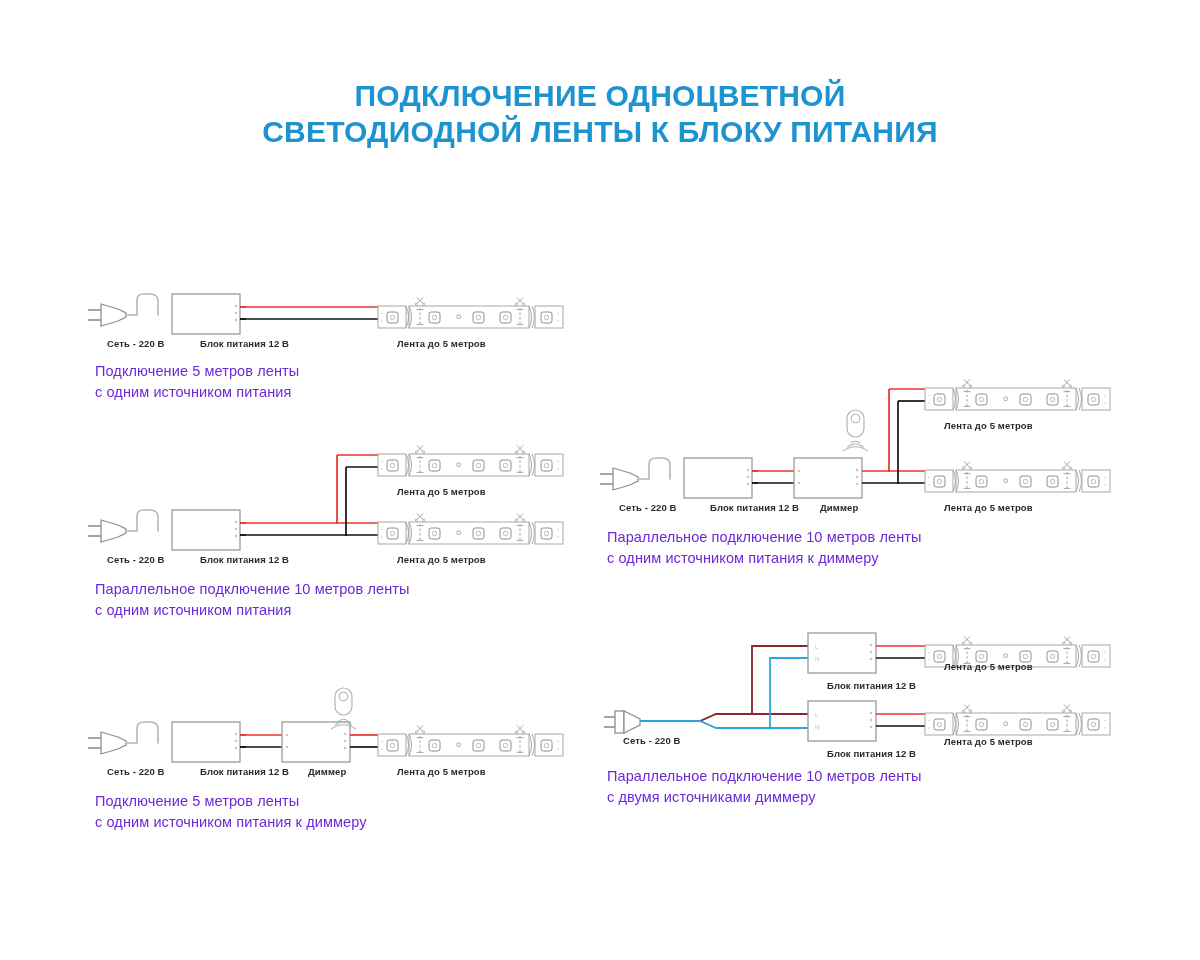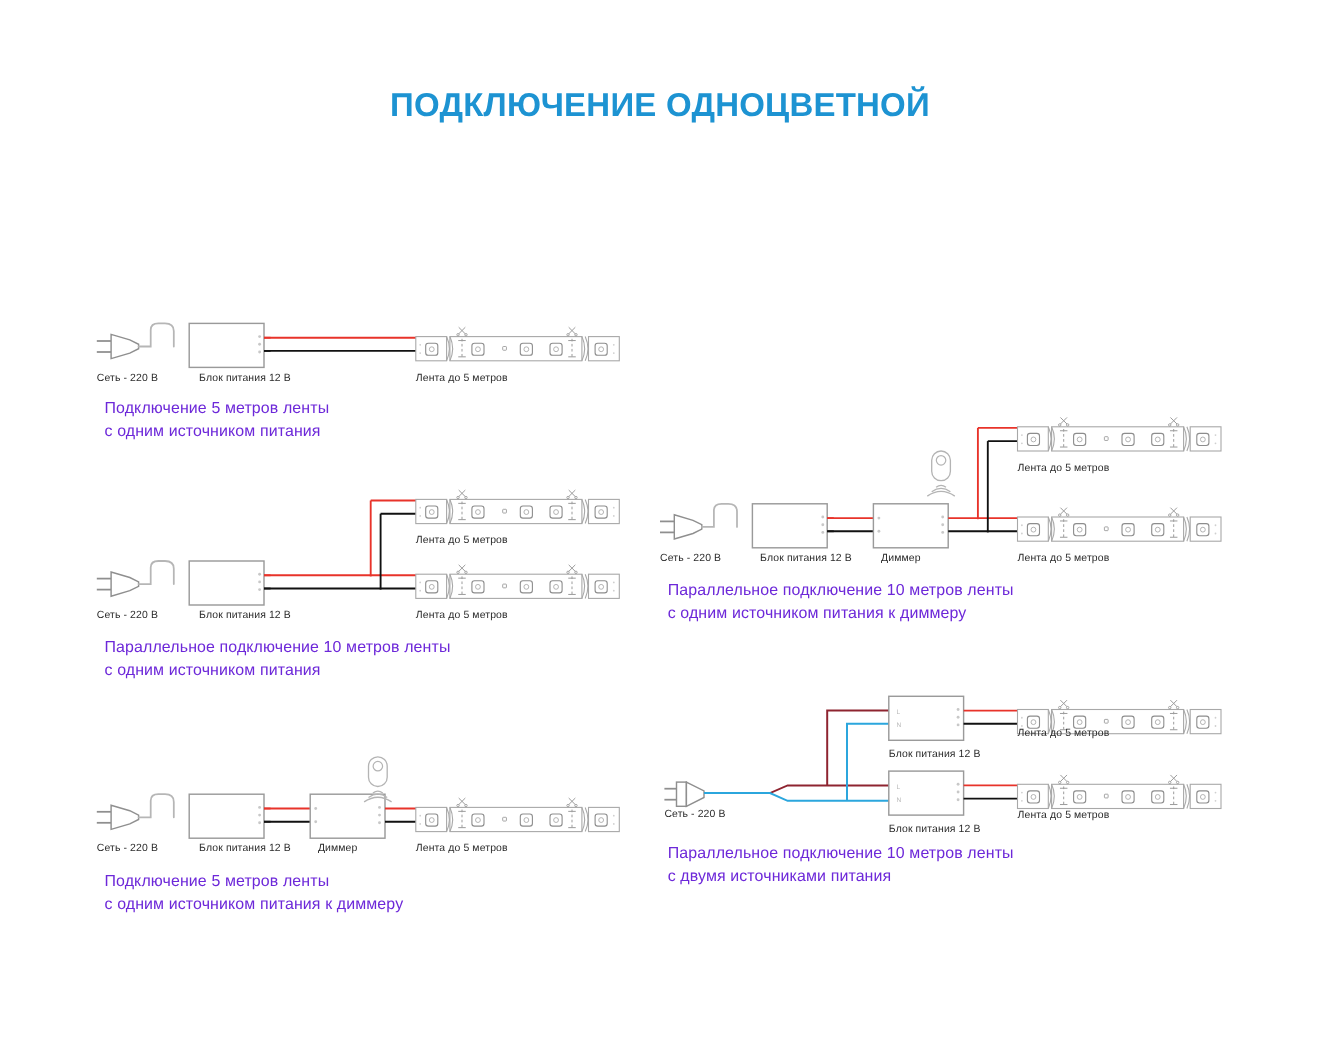--- a/index.html
+++ b/index.html
@@ -15,37 +15,38 @@
   .title{
     position:absolute;left:0;top:78px;width:1200px;
     text-align:center;color:#1d93d2;
     font-weight:bold;font-size:30px;line-height:36px;
     letter-spacing:.2px;
   }
   .title .l2{display:block;}
 
   
   .lbl{
-    position:absolute;color:#2b2b2b;font-size:9.5px;font-weight:normal;
-    white-space:nowrap;line-height:11px;letter-spacing:.1px;
+    position:absolute;color:#2b2b2b;font-size:9.5px;font-weight:bold;
+    white-space:nowrap;line-height:11px;letter-spacing:.1px;margin-left:19px;
   }
   
   .caption{
     position:absolute;color:#6d28d9;font-size:14.5px;line-height:21px;
     white-space:nowrap;letter-spacing:.1px;
   }
   .caption span{display:block;}
 </style>
 </head>
 <body>
 
 <div id="stage">
 
   <div class="title">
     <span class="l1">ПОДКЛЮЧЕНИЕ ОДНОЦВЕТНОЙ</span>
+    <span class="l2">СВЕТОДИОДНОЙ ЛЕНТЫ К БЛОКУ ПИТАНИЯ</span>
   </div>
 
   <svg id="art" width="1200" height="960" viewBox="0 0 1200 960" style="position:absolute;left:0;top:0;">
     <defs>
 
       <g id="ledstrip">
 
         <rect x="0" y="10" width="28" height="22" fill="#fff" stroke="#a8a8a8" stroke-width="1"></rect>
         <rect x="9" y="16" width="11" height="11" rx="2.4" fill="#fff" stroke="#8d8d8d" stroke-width="1"></rect>
         <circle cx="14.5" cy="21.5" r="2.2" fill="none" stroke="#a8a8a8" stroke-width=".8"></circle>
@@ -277,16 +278,16 @@
     <span>с одним источником питания к диммеру</span>
   </div>
 
   <div class="lbl" style="left:925px;top:661px;">Лента до 5 метров</div>
   <div class="lbl" style="left:808px;top:680px;">Блок питания 12 В</div>
   <div class="lbl" style="left:604px;top:735px;">Сеть - 220 В</div>
   <div class="lbl" style="left:925px;top:736px;">Лента до 5 метров</div>
   <div class="lbl" style="left:808px;top:748px;">Блок питания 12 В</div>
   <div class="caption" style="left:607px;top:766px;">
     <span>Параллельное подключение 10 метров ленты</span>
-    <span>с двумя источниками питания</span>
+    <span>с двумя источниками диммеру</span>
   </div>
 
 </div>
 
 </body></html>

